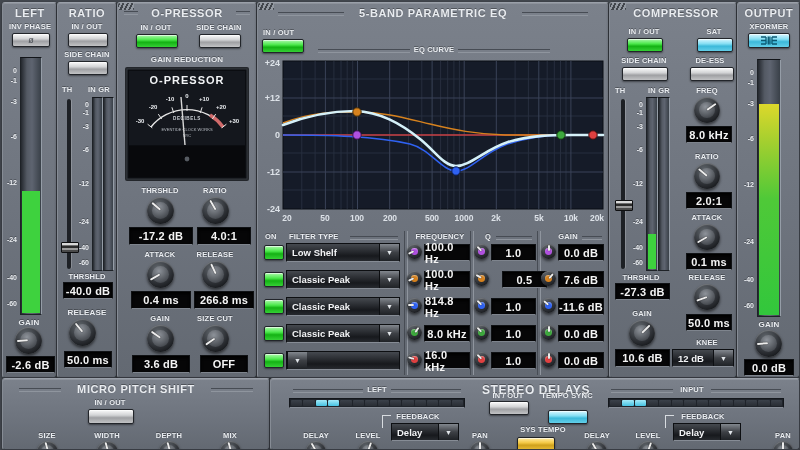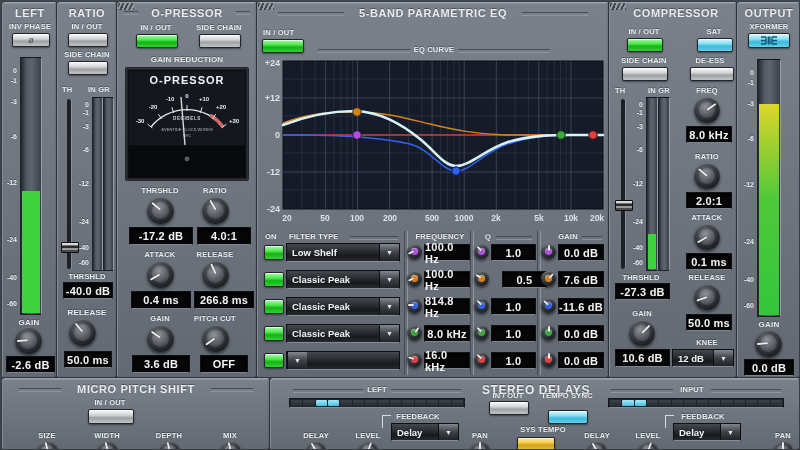--- a/index.html
+++ b/index.html
@@ -161,21 +161,21 @@
       <div class="face"></div>
       <div class="ptr" style="transform:rotate(-120deg)"></div>
     </div>
   <div class="knob" style="left:84px;top:258px;width:27px;height:27px">
       <div class="face"></div>
       <div class="ptr" style="transform:rotate(-25deg)"></div>
     </div>
   <div class="disp" style="left:13px;top:288px;width:58px;height:16px">0.4 ms</div>
   <div class="disp" style="left:76px;top:288px;width:58px;height:16px">266.8 ms</div>
   <span class="t c" style="left:42px;top:311px;font-size:7.5px">GAIN</span>
-  <span class="t c" style="left:97px;top:311px;font-size:7.5px">PITCH CUT</span>
+  <span class="t c" style="left:97px;top:311px;font-size:7.5px">SIZE CUT</span>
   <div class="knob" style="left:29px;top:322px;width:27px;height:27px">
       <div class="face"></div>
       <div class="ptr" style="transform:rotate(-55deg)"></div>
     </div>
   <div class="knob" style="left:84px;top:322px;width:27px;height:27px">
       <div class="face"></div>
       <div class="ptr" style="transform:rotate(-125deg)"></div>
     </div>
   <div class="disp" style="left:14px;top:352px;width:56px;height:16px">3.6 dB</div>
   <div class="disp" style="left:82px;top:352px;width:46px;height:16px">OFF</div>

